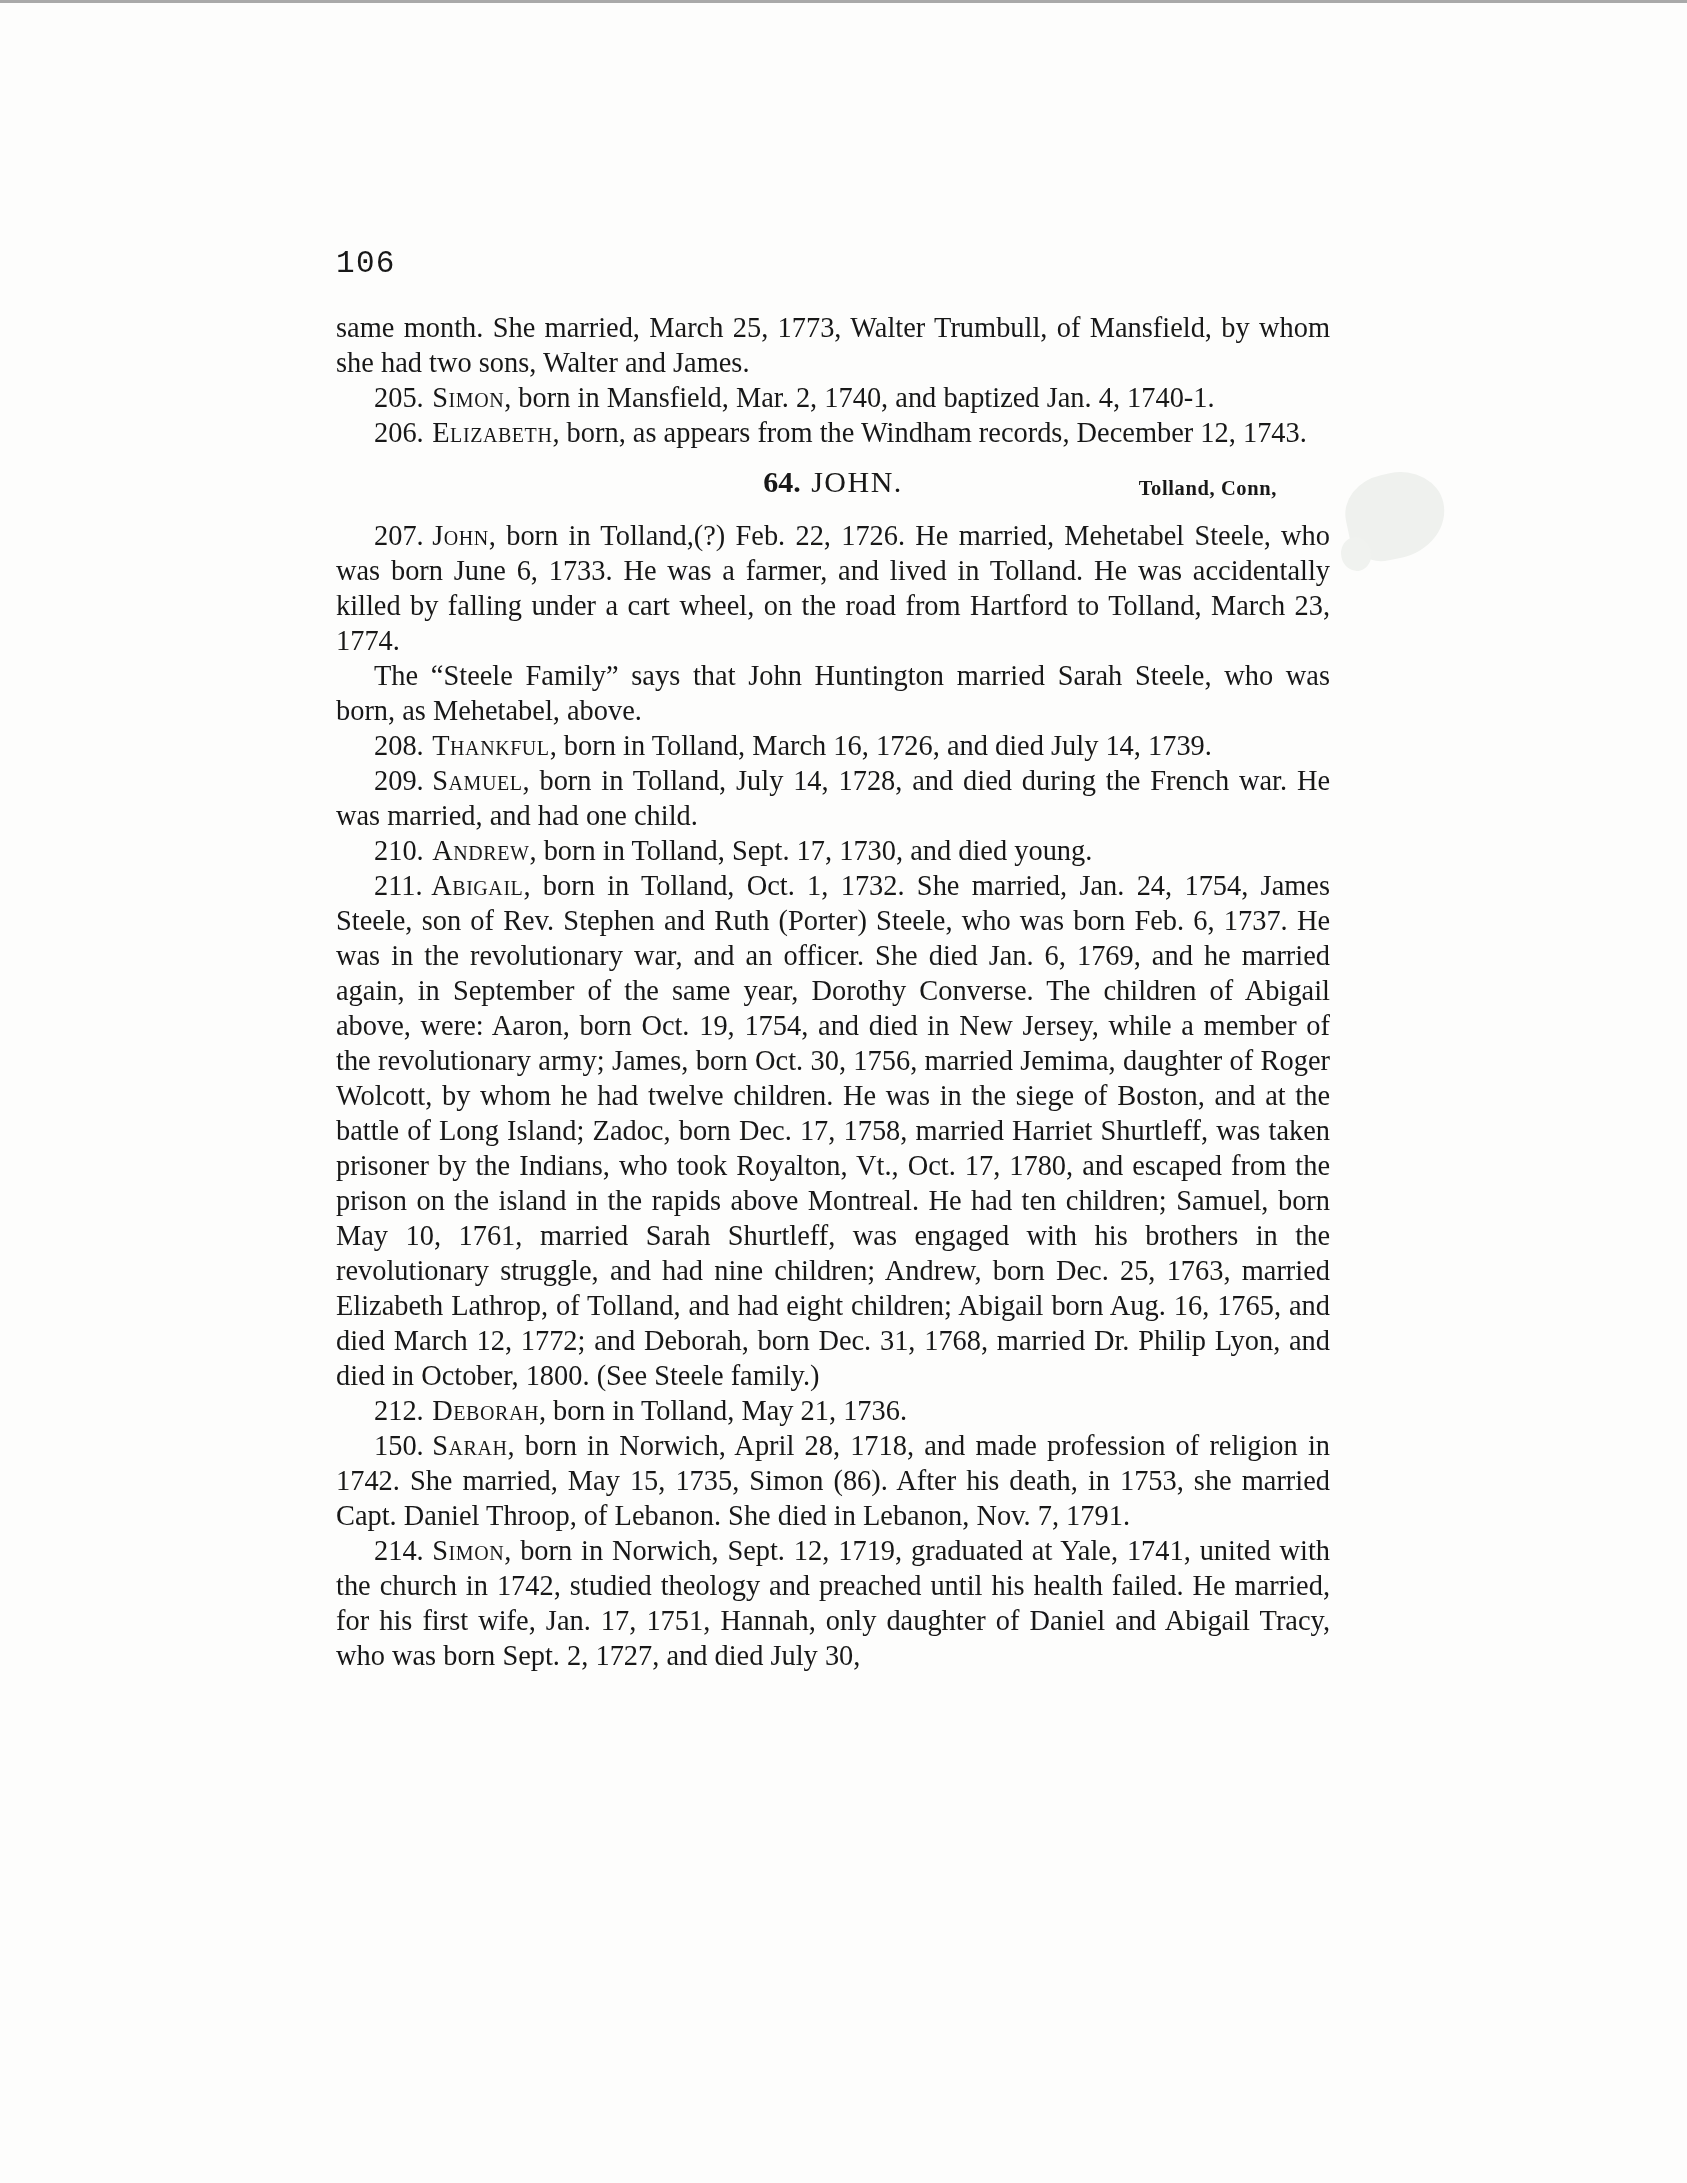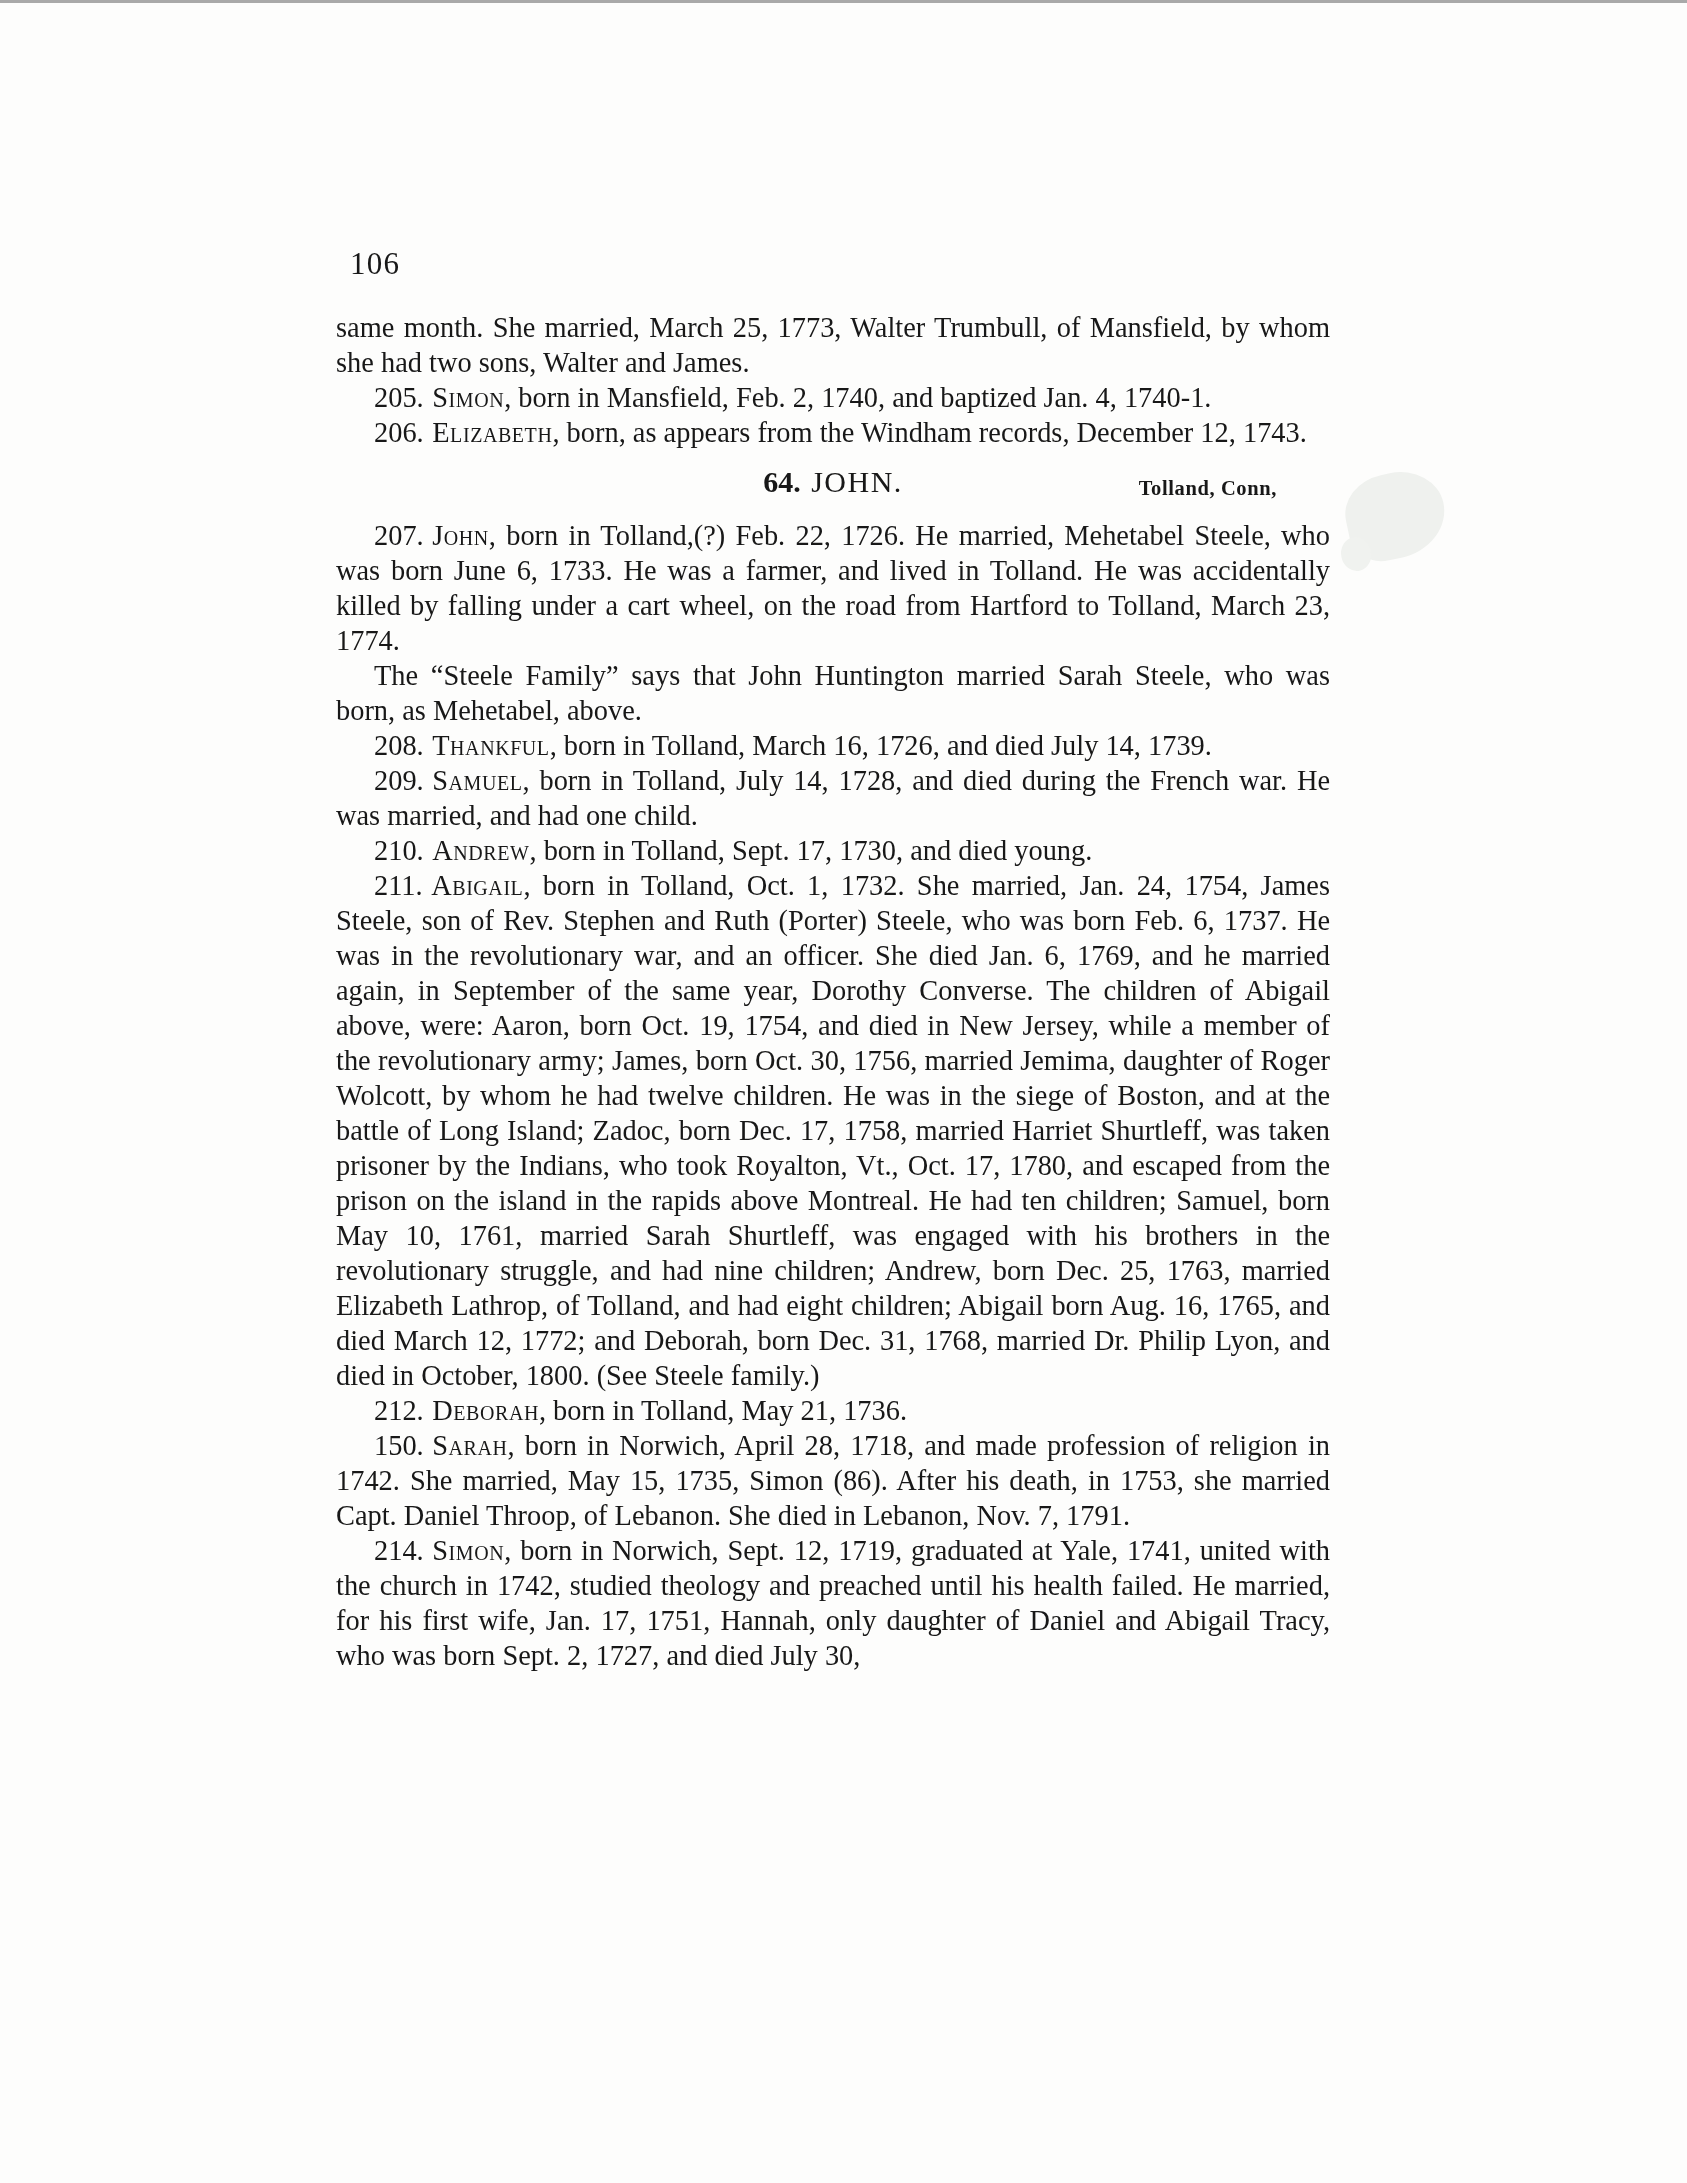--- a/index.html
+++ b/index.html
@@ -21,24 +21,25 @@
     background: #fdfdfc;
   }
   .top-rule {
     position: absolute;
     top: 0; left: 0;
     width: 100%; height: 2.6px;
     background: #a9a9a9;
   }
   .running-head {
     position: absolute;
-    left: 350px;
+    left: 336px;
     top: 246px;
     width: 994px;
     height: 40px;
+    font-family: Liberation Mono, monospace;
   }
   .page-num {
     position: absolute;
     left: 0; top: 0;
     font-size: 31px;
     letter-spacing: 1.3px;
   }
   .head-title {
     position: absolute;
     left: 79px;
@@ -143,21 +144,21 @@
   <header class="running-head">
     <span class="page-num">106</span>
   </header>
 
   <div class="smudge"></div>
 
   <main class="text-block">
 
     <p class="noindent"><span>same month.  She married, March 25, 1773, Walter Trumbull, of Mansfield, by whom she had two sons, Walter and James.</span></p>
 
-    <p class="indent"><span class="num">205.</span><span class="sc">Simon</span><span>, born in Mansfield, Feb. 2, 1740, and baptized Jan. 4, 1740-1.</span></p>
+    <p class="indent"><span class="num">205.</span><span class="sc">Simon</span><span>, born in Mansfield, Mar. 2, 1740, and baptized Jan. 4, 1740-1.</span></p>
 
     <p class="indent"><span class="num">206.</span><span class="sc">Elizabeth</span><span>, born, as appears from the Windham records, December 12, 1743.</span></p>
 
     <div class="section-head">
       <span class="h-num">64.</span><span class="h-title">JOHN.</span>
       <span class="h-loc">Tolland, Conn,</span>
     </div>
 
     <p class="indent"><span class="num">207.</span><span class="sc">John</span><span>, born in Tolland,(?) Feb. 22, 1726.  He married, Mehetabel Steele, who was born June 6, 1733.  He was a farmer, and lived in Tolland.  He was accidentally killed by falling under a cart wheel, on the road from Hartford to Tolland, March 23, 1774.</span></p>
 

